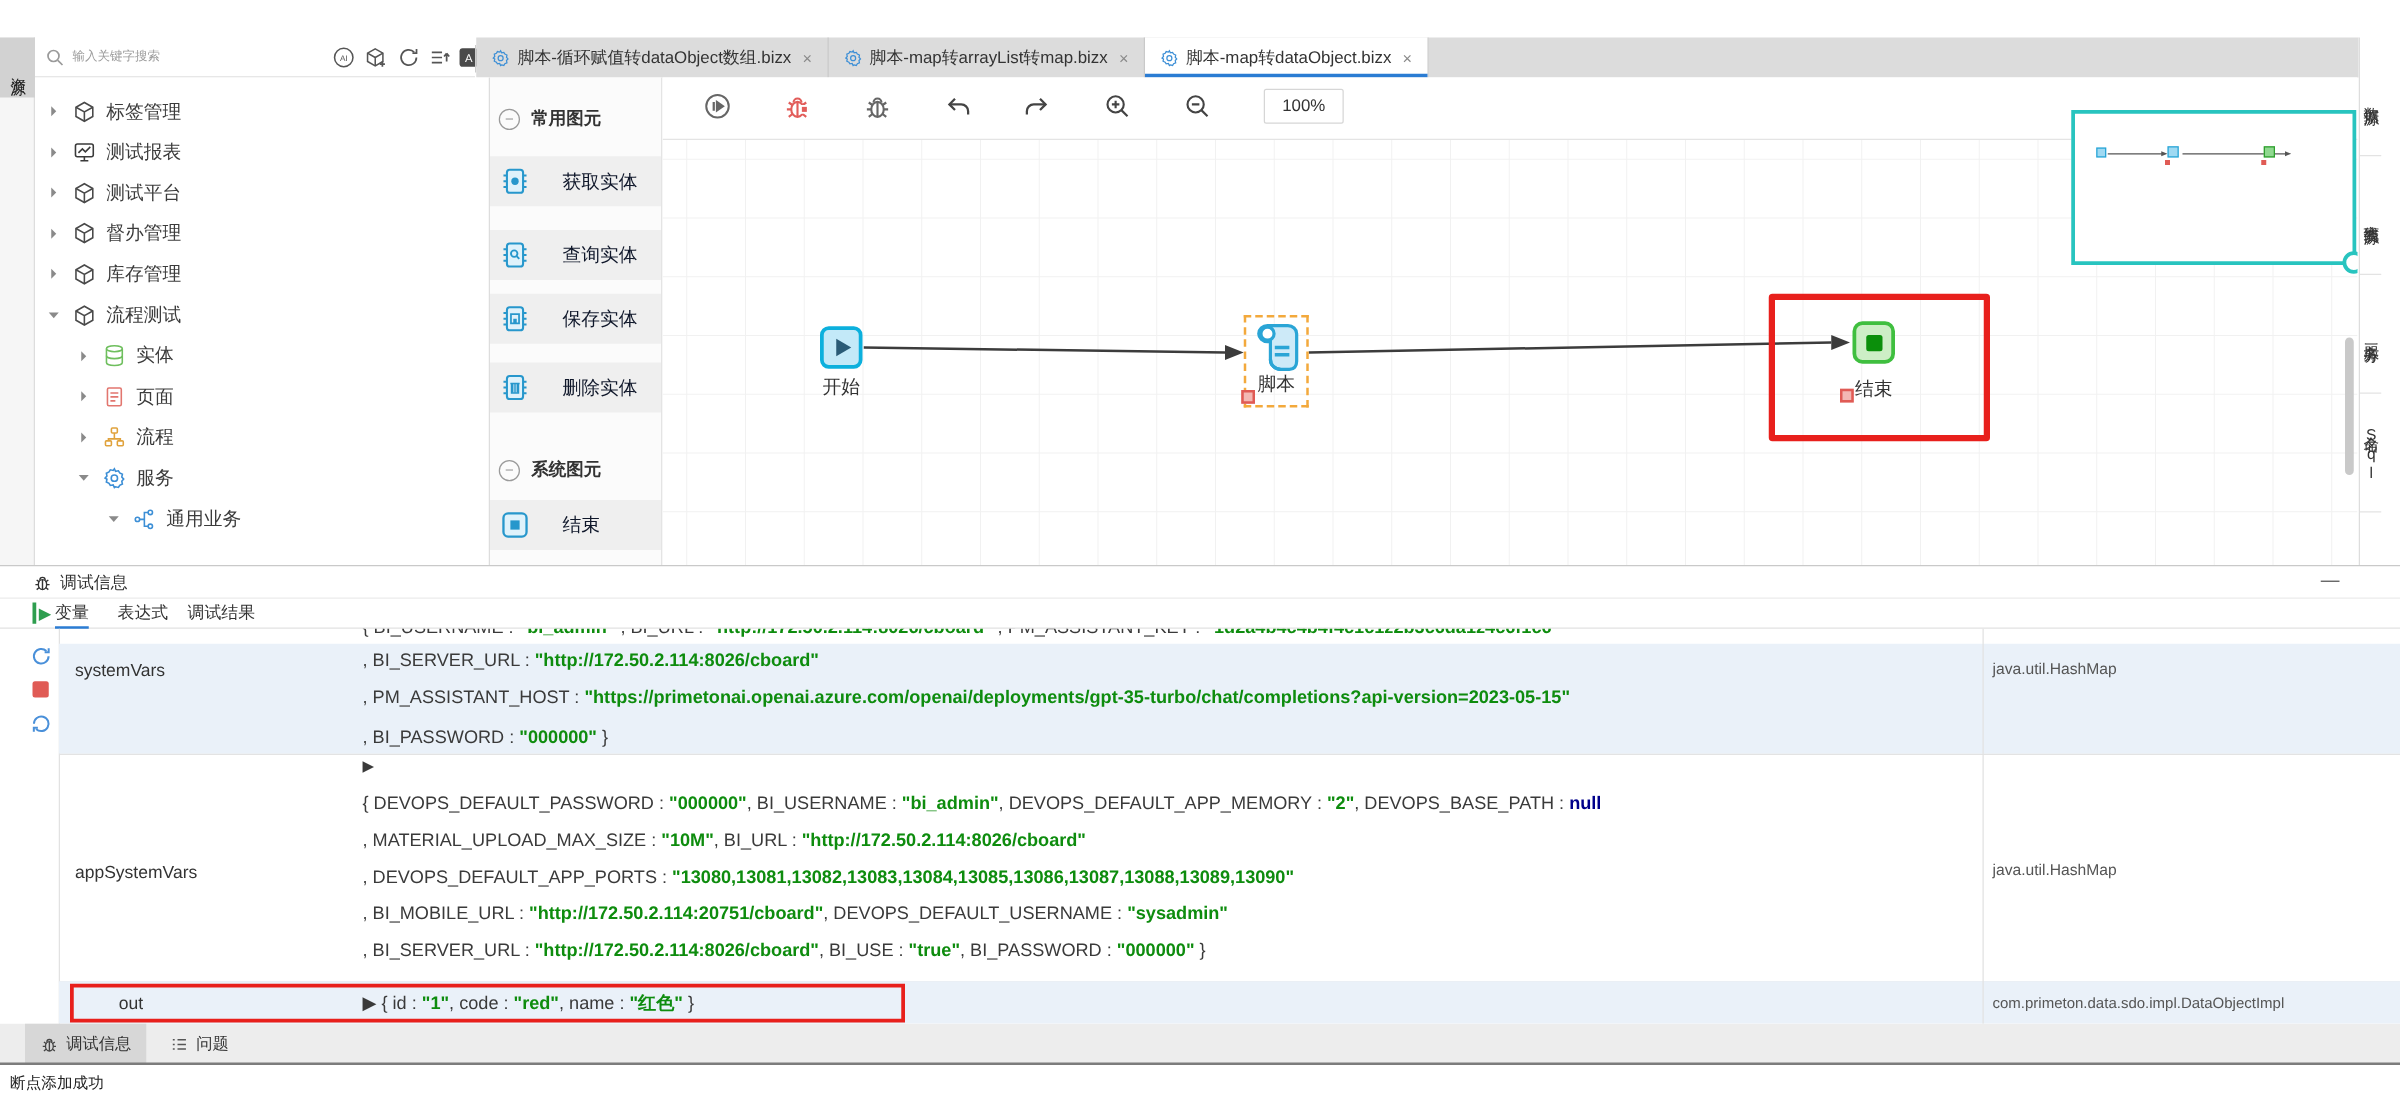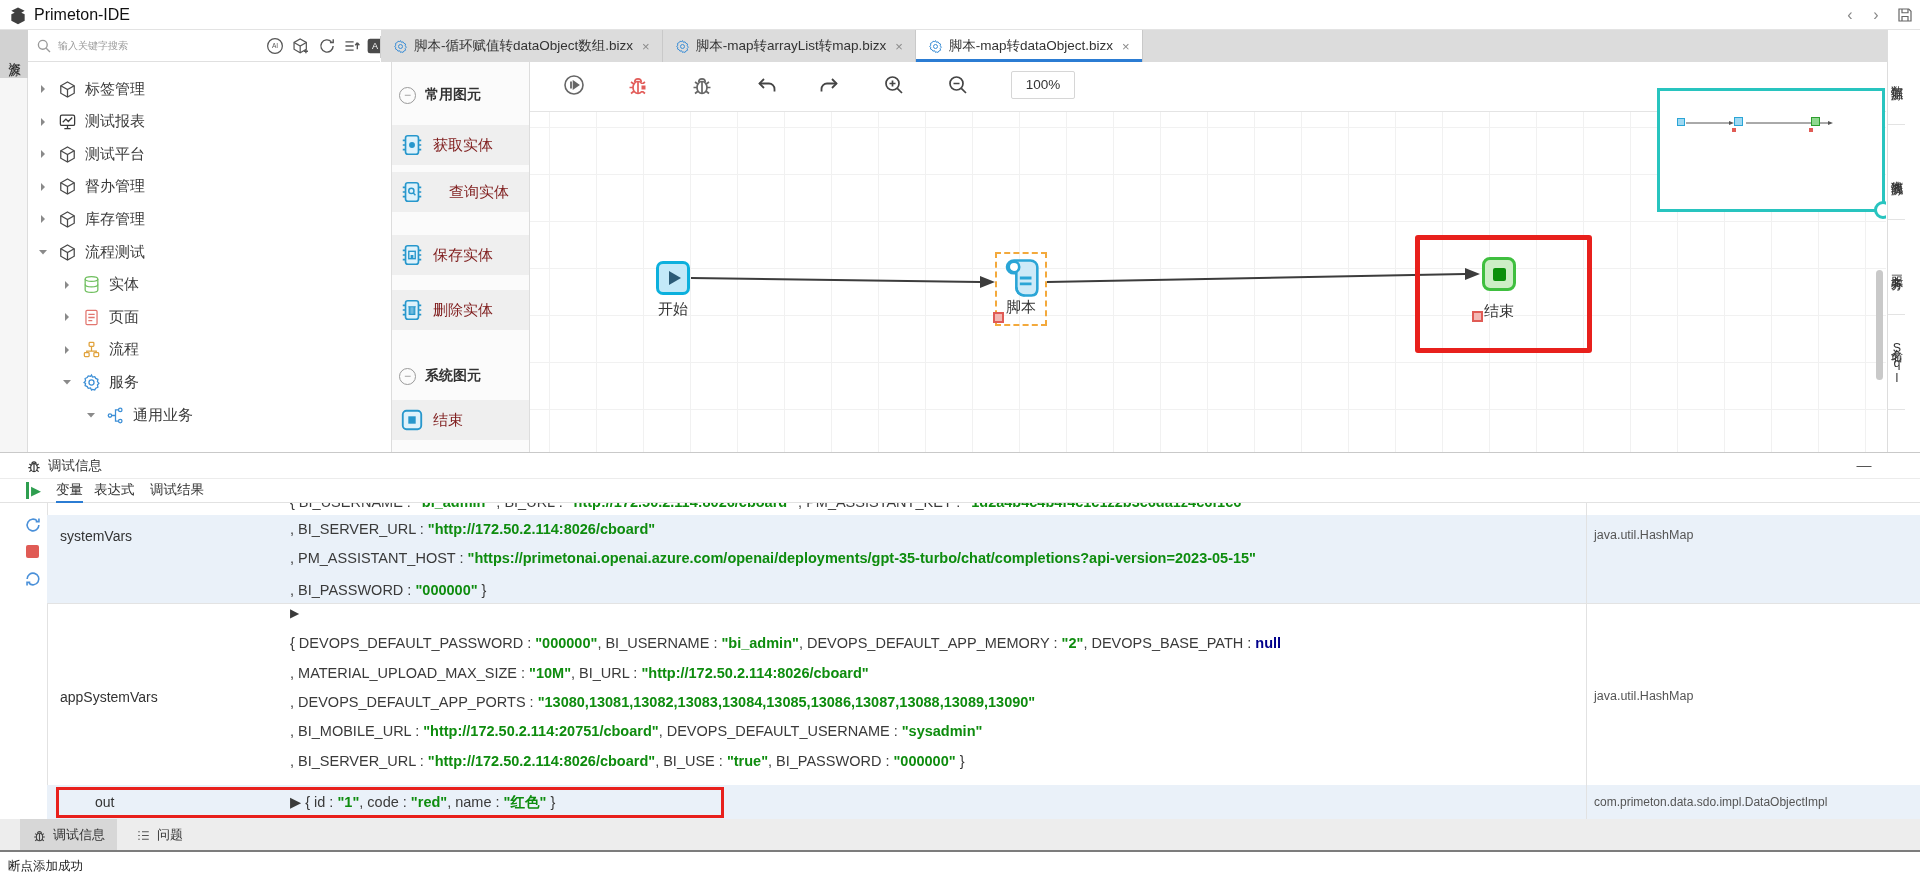--- a/index.html
+++ b/index.html
@@ -42,21 +42,21 @@
   .trow .tlabel { font-size:15px; color:#3b3b3b; white-space:nowrap; }
 
   
   #palette { left:392px; top:62px; width:138px; height:390px; background:#fbfbfb; border-right:1px solid #ddd; overflow:hidden; }
   .pgroup-h { position:absolute; left:0; width:100%; height:26px; display:flex; align-items:center; cursor:pointer; }
   .pgroup-h .collapse { width:17px; height:17px; margin-left:7px; border:1.5px solid #9a9a9a; border-radius:50%;
      color:#9a9a9a; font-size:12px; line-height:14px; text-align:center; }
   .pgroup-h .ptitle { font-size:14px; font-weight:bold; color:#333; margin-left:9px; }
   .pitem { position:absolute; left:0; width:100%; height:40px; background:#efefef; display:flex; align-items:center; cursor:grab; }
   .pitem .picon { width:24px; height:24px; margin-left:8px; }
-  .pitem .plabel { font-size:15px; color:#7f1d1d; margin-left:9px; }
+  .pitem .plabel { font-size:15px; color:#0f172a; margin-left:26px; }
 
   
   #canvas { left:530px; top:62px; width:1356px; height:390px; background:#fff; overflow:hidden; }
   #canvas-toolbar { position:absolute; left:0; top:0; width:1356px; height:50px; background:#fff; border-bottom:1px solid #e4e4e4; }
   .cbt { position:absolute; top:11px; width:24px; height:24px; cursor:pointer; }
   #zoom-box { position:absolute; left:481px; top:9px; width:64px; height:28px; border:1px solid #d6d6d6; border-radius:2px;
      background:#fff; text-align:center; line-height:26px; font-size:13.5px; color:#333; }
   #grid { position:absolute; left:0; top:50px; width:1356px; height:340px;
      background-image:linear-gradient(to right,#f1f1f1 1px,transparent 1px),linear-gradient(to bottom,#f1f1f1 1px,transparent 1px);
      background-size:47px 47px; background-position:19px 15px; }
@@ -117,36 +117,20 @@
   #bottom-dark-line { position:absolute; left:0; top:397px; width:1920px; height:2px; background:#7c7c7c; }
   #status-bar { position:absolute; left:0; top:399px; width:1920px; height:14px; background:#fff; }
   #status-text { position:absolute; left:8px; top:0; height:29px; line-height:29px; font-size:12.5px; color:#222; }
   svg { display:block; width:100%; height:100%; }
 </style>
 </head>
 <body>
 
 <div id="app">
 
-  <div class="abs" id="titlebar">
-    <div class="abs" id="logo">
-      <svg viewBox="0 0 24 24">
-          <path d="M4 7l8-4 8 4-4 2.2 4 2V19l-8 4-8-4v-7.8l4-2z" fill="#3f3f3f"></path>
-        </svg>
-    </div>
-    <div class="abs" id="app-title">Primeton-IDE</div>
-    <div class="abs nav-arrow" style="left:1840px">‹</div>
-    <div class="abs nav-arrow" style="left:1866px">›</div>
-    <div class="abs" id="save-icon">
-      <svg viewBox="0 0 24 24" fill="none" stroke="#666" stroke-width="1.6">
-          <path d="M4 4h13l3 3v13H4z"></path>
-          <path d="M8 4v5h8V4M8 20v-6h8v6"></path>
-        </svg>
-    </div>
-  </div>
 
   <div class="abs" id="left-rail">
     <div class="abs" id="left-rail-active">资源</div>
   </div>
 
   <div class="abs" id="search-row">
     <div class="abs" id="search-icon">
       <svg viewBox="0 0 20 20" fill="none" stroke="#9a9a9a" stroke-width="1.7">
           <circle cx="8.5" cy="8.5" r="5.5"></circle>
           <path d="M12.8 12.8L17.5 17.5"></path>
@@ -393,21 +377,21 @@
       <div class="pitem" style="top: 63px;">
         <span class="picon">
           <svg viewBox="0 0 26 26">
             <path d="M3 8h3M3 13h3M3 18h3M20 8h3M20 13h3M20 18h3" stroke="#2797cc" stroke-width="1.8"></path>
             <rect x="6" y="3" width="14" height="20" rx="2.5" fill="#dff2fb" stroke="#2797cc" stroke-width="1.8"></rect>
             <circle cx="13" cy="13" r="3.2" fill="#2797cc"></circle>
           </svg>
         </span>
         <span class="plabel">获取实体</span>
       </div>
-      <div class="pitem" style="top: 110px; gap: 16px;">
+      <div class="pitem" style="top: 122px;">
         <span class="picon">
           <svg viewBox="0 0 26 26">
             <path d="M3 8h3M3 13h3M3 18h3M20 8h3M20 13h3M20 18h3" stroke="#2797cc" stroke-width="1.8"></path>
             <rect x="6" y="3" width="14" height="20" rx="2.5" fill="#dff2fb" stroke="#2797cc" stroke-width="1.8"></rect>
             <circle cx="12.3" cy="11.8" r="2.8" fill="none" stroke="#2797cc" stroke-width="1.6"></circle>
             <path d="M14.4 14l2.3 2.4" stroke="#2797cc" stroke-width="1.6"></path>
           </svg>
         </span>
         <span class="plabel">查询实体</span>
       </div>
@@ -561,21 +545,21 @@
         <svg viewBox="0 0 24 24" fill="none" stroke="currentColor" stroke-width="1.7">
             <ellipse cx="12" cy="14.5" rx="5" ry="6"></ellipse>
             <path d="M8.8 9a3.2 3.2 0 016.4 0M12 9v11.5M3.5 14.5H7M17 14.5h3.5M5 9l3.2 2.2M19 9l-3.2 2.2M5 20.5L8.2 18M19 20.5L15.8 18"></path>
           </svg>
       </div>
       <div id="dbg-title">调试信息</div>
       <div id="dbg-min">—</div>
     </div>
     <div id="dbg-tabs">
       <div id="resume-icon">▶</div>
-      <div class="dtab active" style="left:56px;">变量</div>
+      <div class="dtab active" style="left:44px;">变量</div>
       <div class="dtab" style="left:94px;">表达式</div>
       <div class="dtab" style="left:150px;">调试结果</div>
     </div>
 
     <div class="gutter-ic" style="top:63px;">
       <svg viewBox="0 0 20 20" fill="none" stroke="#4a90d9" stroke-width="1.8">
           <path d="M16.5 10a6.5 6.5 0 11-1.9-4.6"></path>
           <path d="M16.6 2.8v3.6H13"></path>
         </svg>
     </div>

